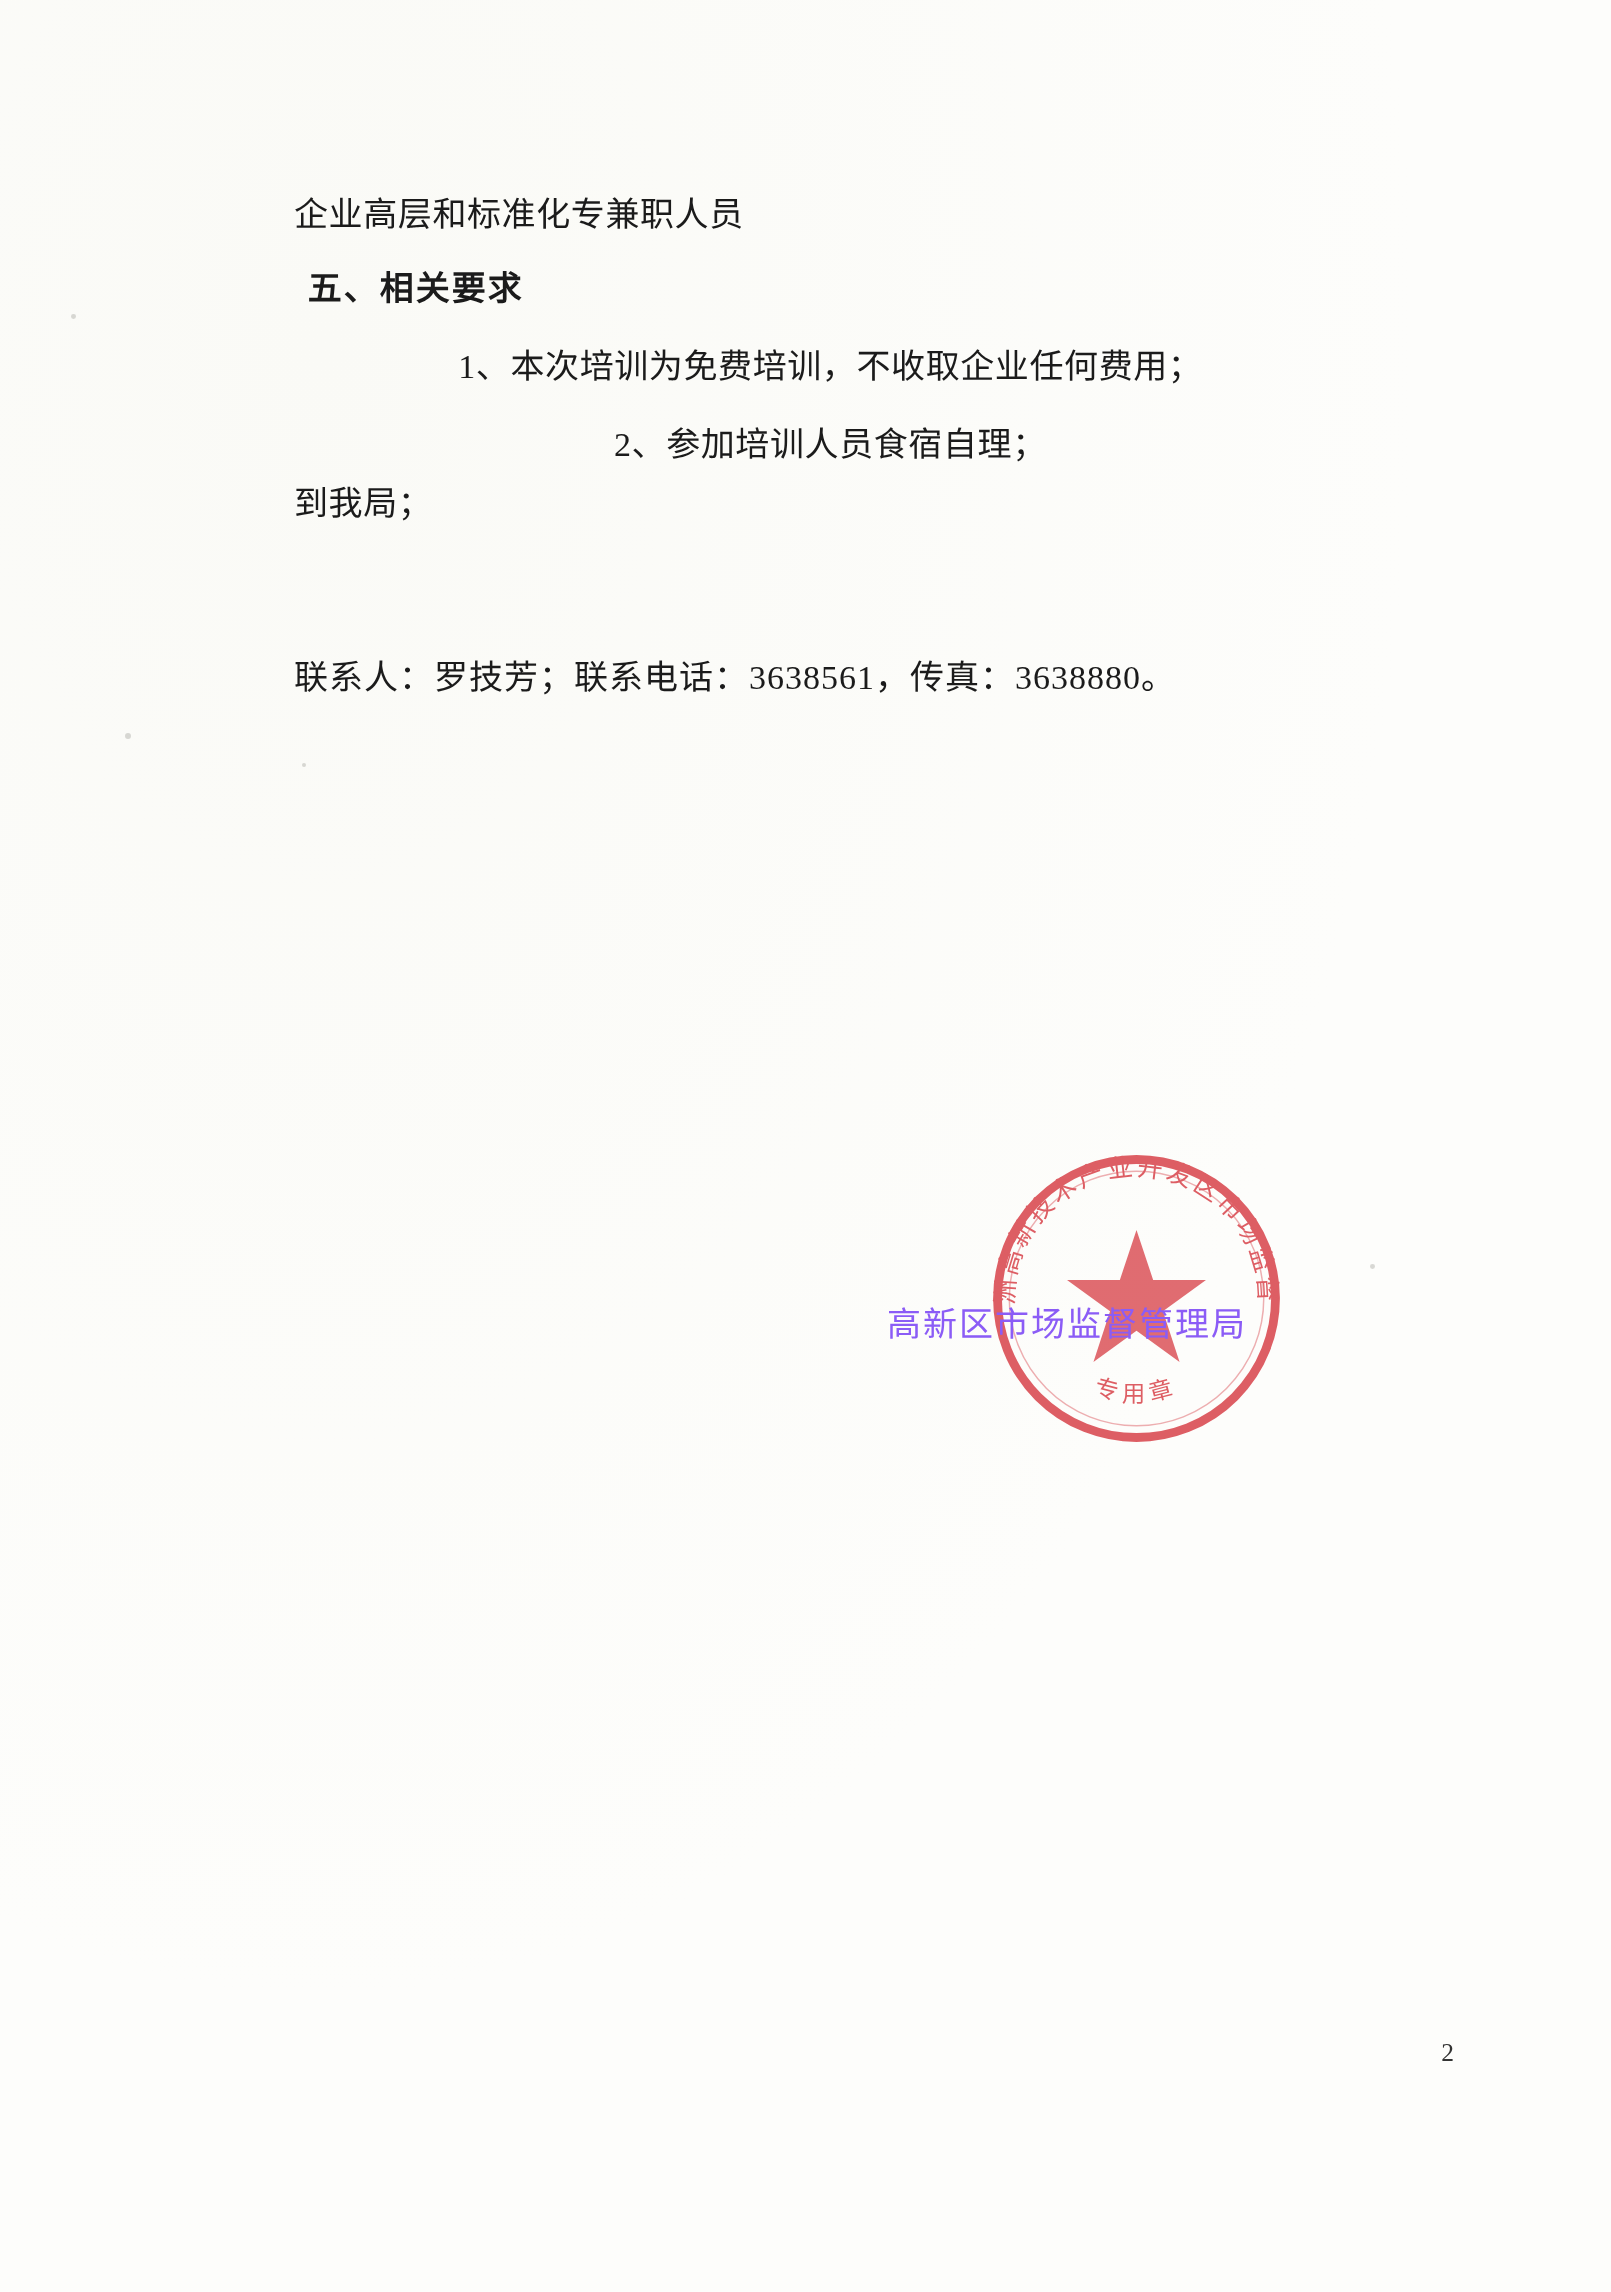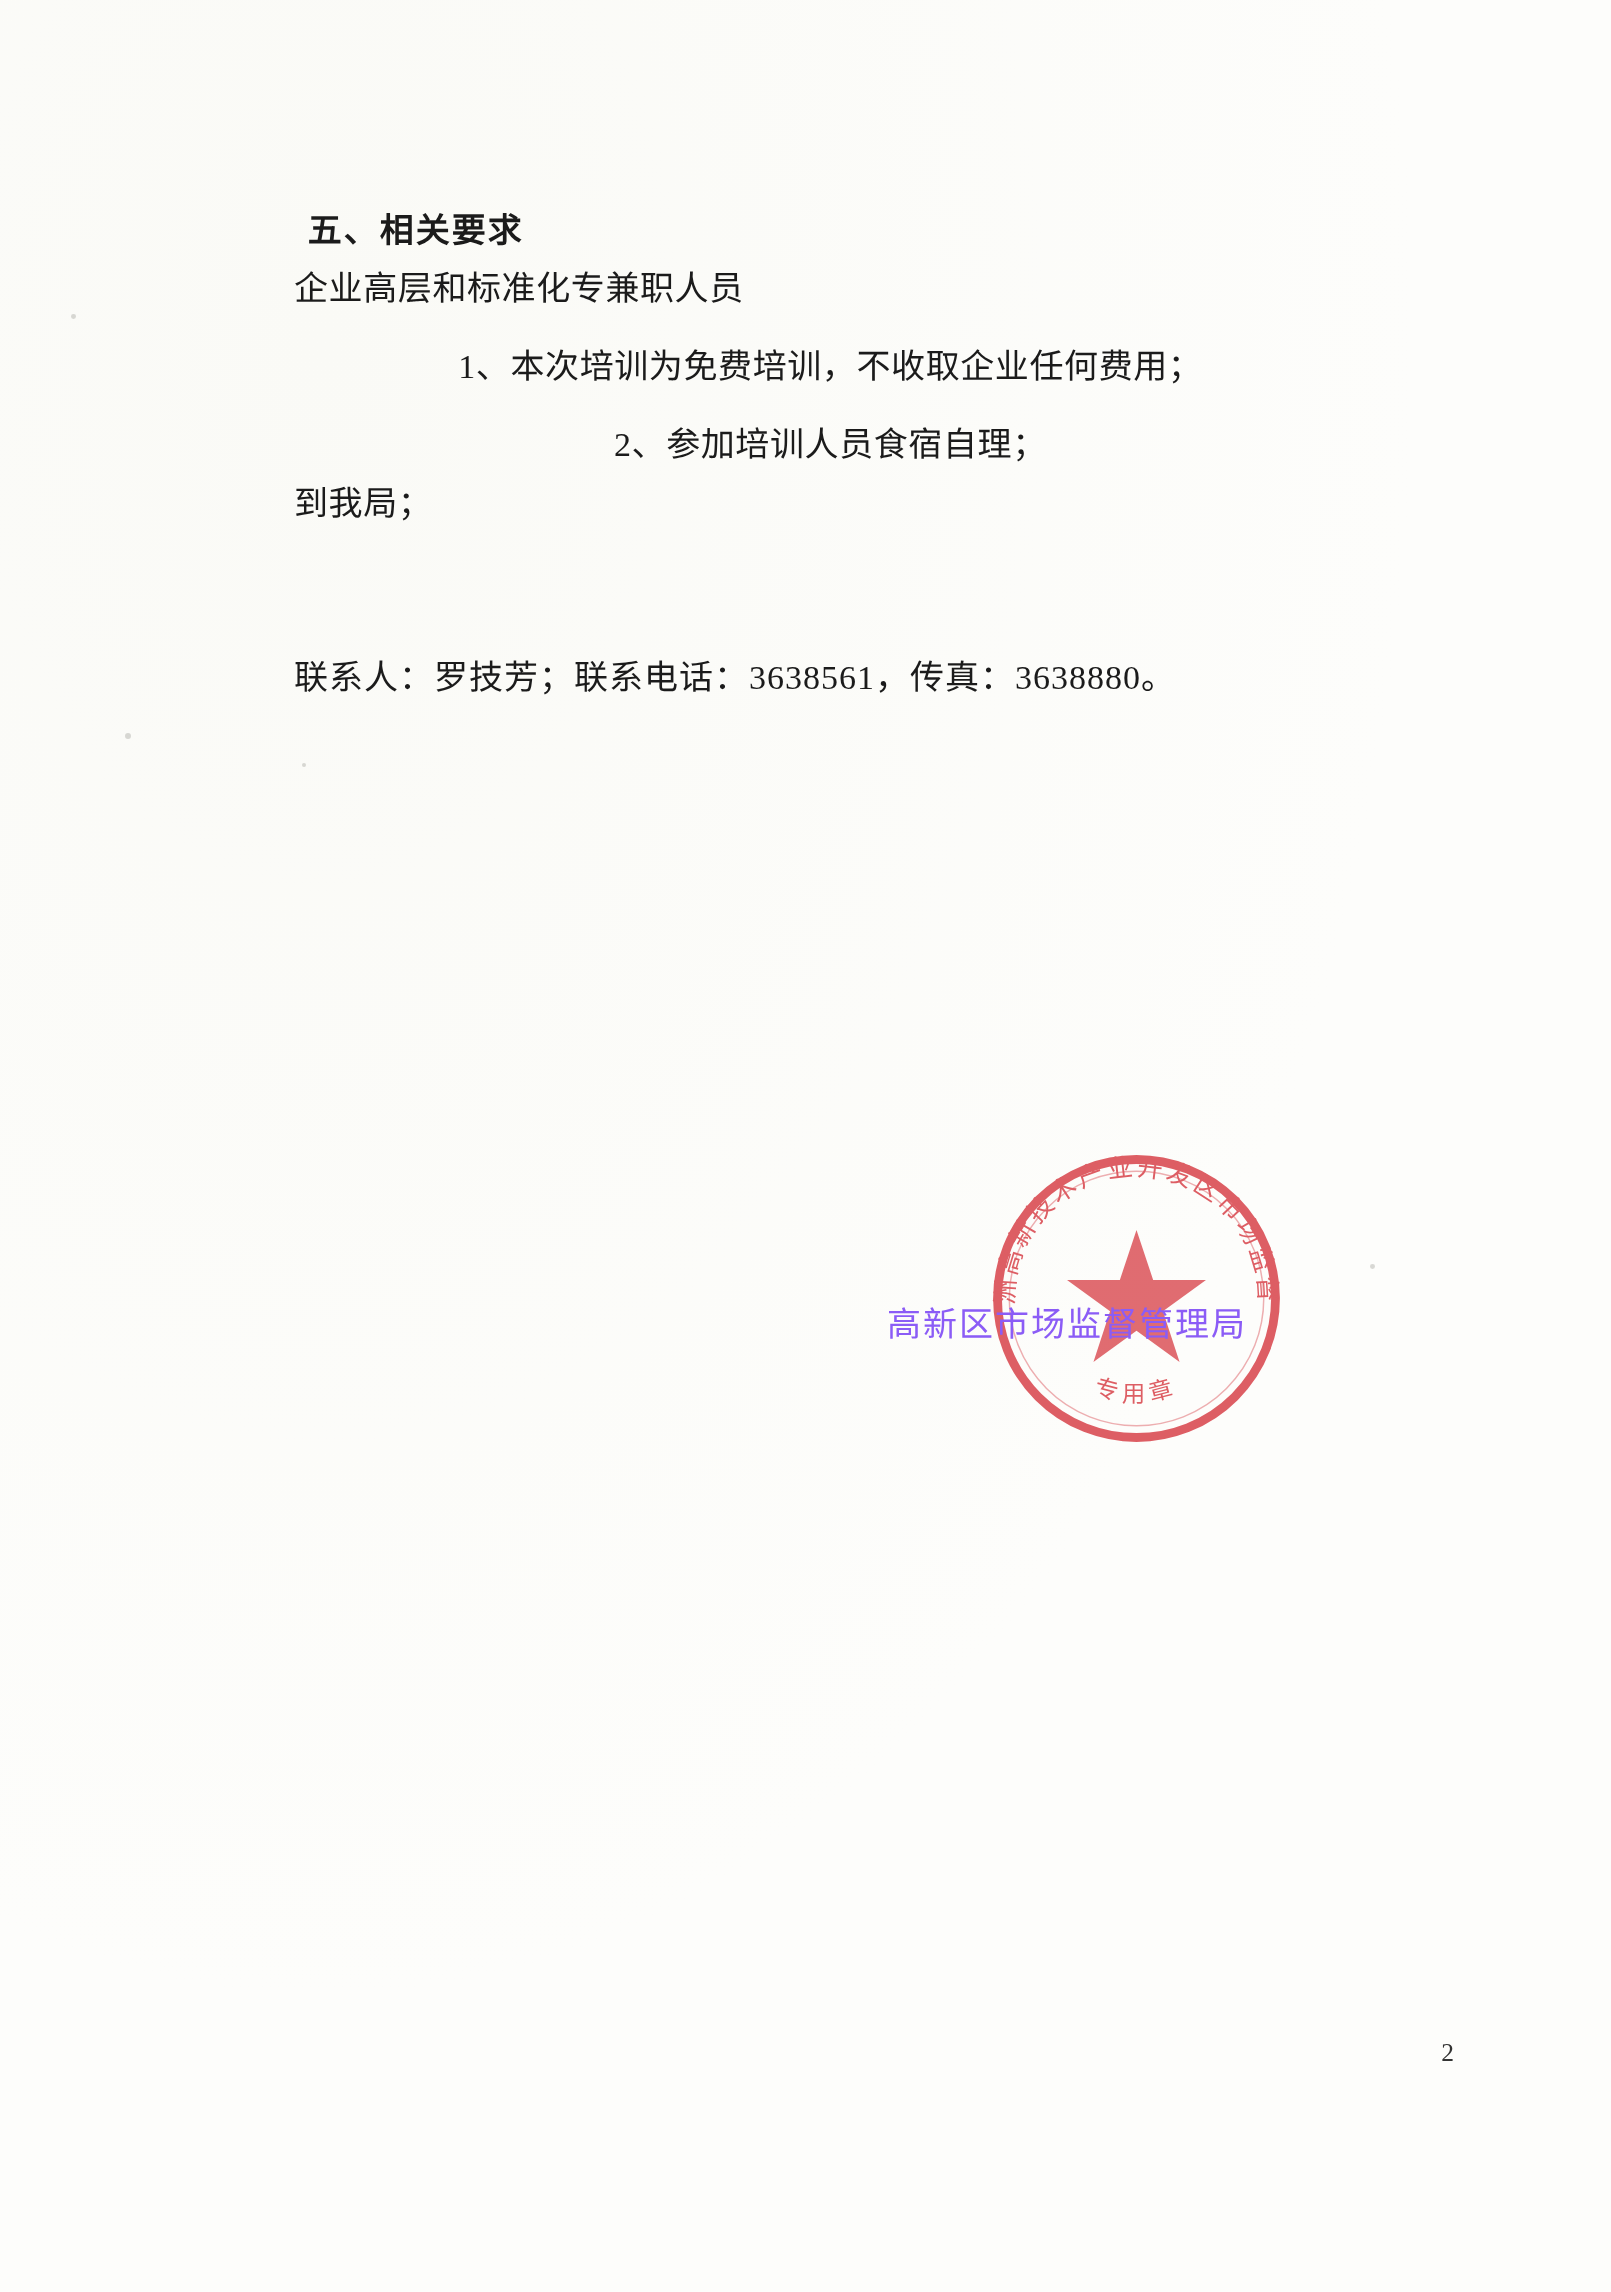--- a/index.html
+++ b/index.html
@@ -120,22 +120,22 @@
   <div class="paper-tint"></div>
 
   <div class="speck" style="left:71px; top:314px; width:4.9px; height:4.9px;"></div>
   <div class="speck" style="left:125px; top:733px; width:5.9px; height:5.9px;"></div>
   <div class="speck" style="left:302px; top:763px; width:3.9px; height:3.9px;"></div>
   <div class="speck" style="left:1370px; top:1264px; width:4.9px; height:4.9px;"></div>
 
   <div class="content">
 
     <div class="body-text">
+      <p class="line l-head">企业高层和标准化专兼职人员</p>
       <p class="line l-section">五、相关要求</p>
-      <p class="line l-head">企业高层和标准化专兼职人员</p>
       <p class="line l-item">1、本次培训为免费培训，不收取企业任何费用；</p>
       <p class="line l-item">2、参加培训人员食宿自理；</p>
       <p class="line l-item-cont">到我局；</p>
       <p class="line l-contact">联系人：罗技芳；联系电话：3638561，传真：3638880。</p>
     </div>
 
     <div class="seal">
       <svg viewBox="0 0 330 330" xmlns="http://www.w3.org/2000/svg">
         <defs>
           <path id="sealArcTop" d="M 40,165 A 125,125 0 0 1 290,165" fill="none"></path>

